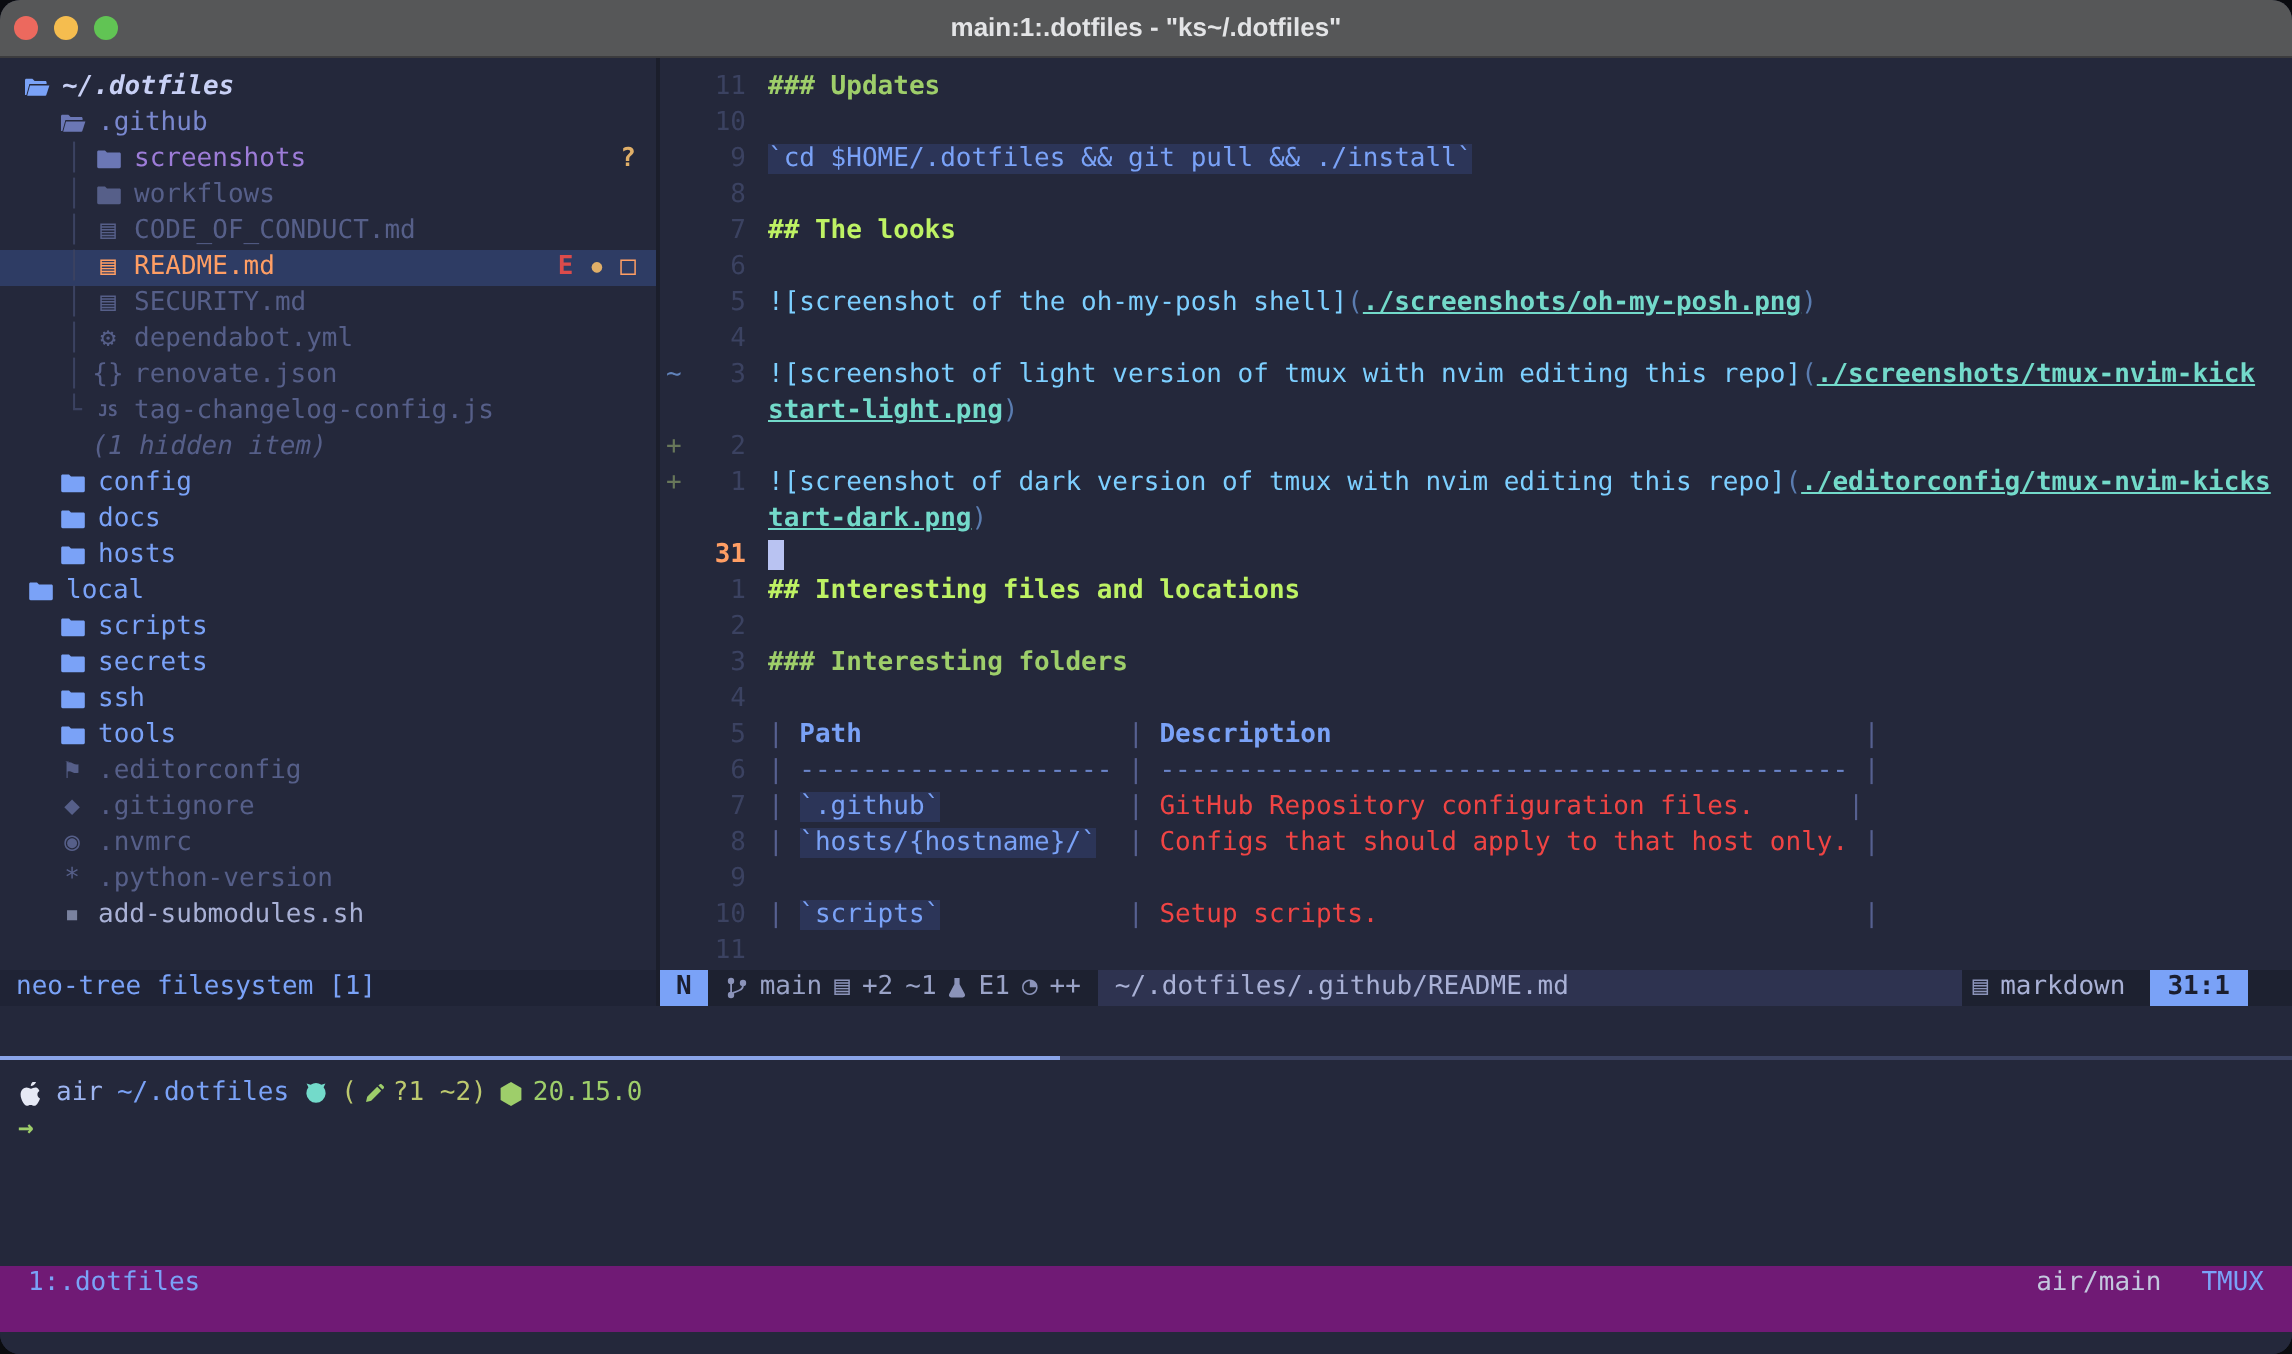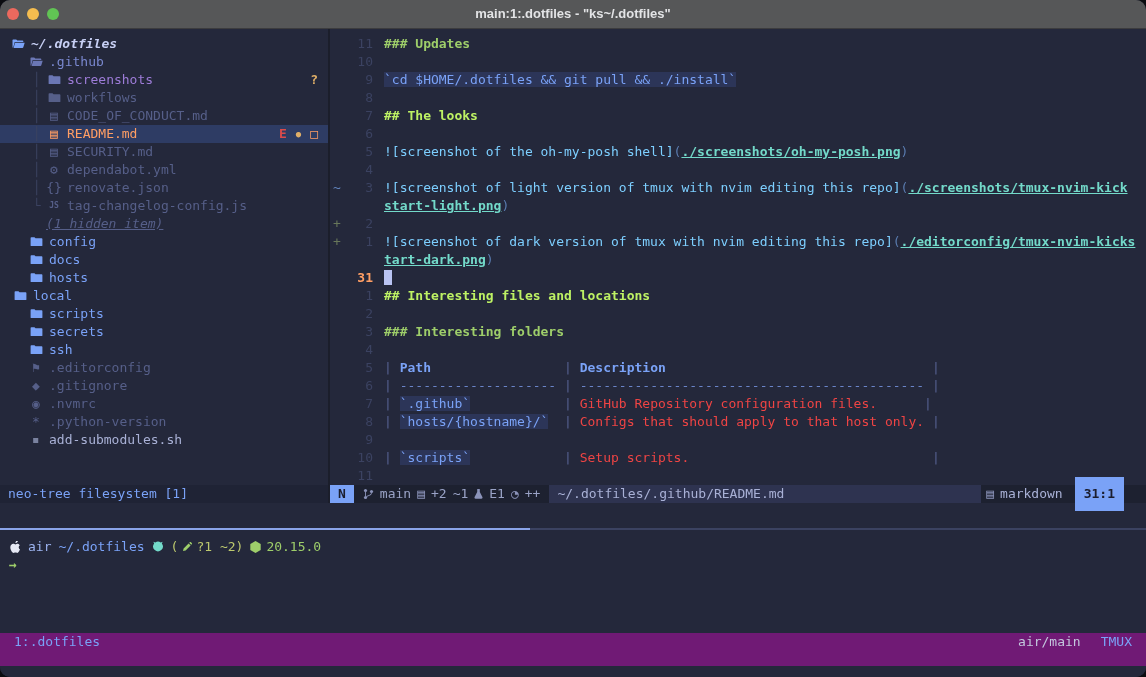--- a/index.html
+++ b/index.html
@@ -30,21 +30,21 @@
   .b-mod{color:#ff9e64;}
   .c-root{color:#c8d0f5;font-weight:700;font-style:italic;}
   .c-root .ticon{color:#7aa2f7;}
   .c-dirdim{color:#7a88cf;}
   .c-violet{color:#9d7cd8;}
   .c-violet .ticon,.c-dirdim .ticon{color:#6b77b5;}
   .c-dim{color:#565f89;}
   .c-dir{color:#7aa2f7;}
   .c-norm{color:#a9b1d6;}
   .c-norm .ticon{color:#7a829f;}
-  .c-hidden{color:#565f89;font-style:italic;text-decoration:underline;}
+  .c-hidden{color:#565f89;font-style:italic;}
   .c-active{color:#ff9e64;}
   .c-active .ticon{color:#ff9e64;}
   .neotree-status{position:absolute;top:456px;left:0;width:328px;height:18px;background:#1f2335;
     color:#7aa2f7;padding-left:8px;box-sizing:border-box;}
   .vsep{position:absolute;top:0;left:328px;width:2px;height:474px;background:#1b1e2b;}
   
   .editor{position:absolute;top:6px;left:330px;right:0;}
   .eline{display:flex;height:18px;}
   .sig{width:13px;padding-left:3px;flex:none;}
   .sg-chg{color:#6183bb;}.sg-add{color:#68775a;}
@@ -66,21 +66,21 @@
   
   .statusline{position:absolute;top:456px;left:330px;right:0;height:18px;background:#1d2130;
     display:flex;align-items:center;color:#9aa3c7;}
   .sl-mode{background:#7aa2f7;color:#1b1e2f;font-weight:700;padding:0 8px;height:18px;display:flex;align-items:center;flex:none;}
   .sl-left{display:flex;align-items:center;gap:6px;margin-left:9px;flex:none;}
   .sl-ic{display:inline-flex;align-items:center;color:#8b93b9;}
   .sl-file{background:#2e3350;color:#a9b1d6;width:432px;margin-left:9px;padding-left:8px;height:18px;
     display:flex;align-items:center;box-sizing:border-box;flex:none;}
   .sl-spacer{flex:1;}
   .sl-ft{display:flex;align-items:center;gap:6px;color:#a9b1d6;flex:none;}
-  .sl-pos{background:#7aa2f7;color:#1b1e2f;font-weight:700;padding:0 9px;height:34px;display:flex;align-items:center;margin-left:12px;flex:none;}
+  .sl-pos{background:#7aa2f7;color:#1b1e2f;font-weight:700;padding:0 9px;height:18px;display:flex;align-items:center;margin-left:12px;flex:none;}
   .sl-rpad{width:22px;flex:none;}
   
   .pdiv-a{position:absolute;top:499px;left:0;width:530px;height:2px;background:#8aa4e8;}
   .pdiv-b{position:absolute;top:499px;left:530px;right:0;height:2px;background:#3b4261;}
   
   .prompt{position:absolute;top:509px;left:9px;display:flex;align-items:center;gap:7px;white-space:pre;}
   .p-apple{display:inline-flex;color:#e6e9f5;}
   .p-user{color:#9db4f0;}
   .p-path{color:#7aa2f7;}
   .p-git{color:#bdc96e;display:inline-flex;align-items:center;gap:4px;}
@@ -146,20 +146,23 @@
             </svg></span><span class="tlabel">local</span><span class="tspace"></span></div>
         <div class="trow c-dir" style="padding-left: 28px;"><span class="ticon"><svg width="13" height="12" viewBox="0 0 13 12" fill="currentColor">
               <path d="M.6 2c0-.4.3-.7.7-.7h3.2l1 1h6.2c.4 0 .7.3.7.7v6.4c0 .4-.3.7-.7.7H1.3c-.4 0-.7-.3-.7-.7V2z"></path>
             </svg></span><span class="tlabel">scripts</span><span class="tspace"></span></div>
         <div class="trow c-dir" style="padding-left: 28px;"><span class="ticon"><svg width="13" height="12" viewBox="0 0 13 12" fill="currentColor">
               <path d="M.6 2c0-.4.3-.7.7-.7h3.2l1 1h6.2c.4 0 .7.3.7.7v6.4c0 .4-.3.7-.7.7H1.3c-.4 0-.7-.3-.7-.7V2z"></path>
             </svg></span><span class="tlabel">secrets</span><span class="tspace"></span></div>
         <div class="trow c-dir" style="padding-left: 28px;"><span class="ticon"><svg width="13" height="12" viewBox="0 0 13 12" fill="currentColor">
               <path d="M.6 2c0-.4.3-.7.7-.7h3.2l1 1h6.2c.4 0 .7.3.7.7v6.4c0 .4-.3.7-.7.7H1.3c-.4 0-.7-.3-.7-.7V2z"></path>
             </svg></span><span class="tlabel">ssh</span><span class="tspace"></span></div>
+        <div class="trow c-dir" style="padding-left: 28px;"><span class="ticon"><svg width="13" height="12" viewBox="0 0 13 12" fill="currentColor">
+              <path d="M.6 2c0-.4.3-.7.7-.7h3.2l1 1h6.2c.4 0 .7.3.7.7v6.4c0 .4-.3.7-.7.7H1.3c-.4 0-.7-.3-.7-.7V2z"></path>
+            </svg></span><span class="tlabel">tools</span><span class="tspace"></span></div>
         <div class="trow c-dim" style="padding-left: 28px;"><span class="ticon">⚑</span><span class="tlabel">.editorconfig</span><span class="tspace"></span></div>
         <div class="trow c-dim" style="padding-left: 28px;"><span class="ticon">◆</span><span class="tlabel">.gitignore</span><span class="tspace"></span></div>
         <div class="trow c-dim" style="padding-left: 28px;"><span class="ticon">◉</span><span class="tlabel">.nvmrc</span><span class="tspace"></span></div>
         <div class="trow c-dim" style="padding-left: 28px;"><span class="ticon">*</span><span class="tlabel">.python-version</span><span class="tspace"></span></div>
         <div class="trow c-norm" style="padding-left: 28px;"><span class="ticon">▪</span><span class="tlabel">add-submodules.sh</span><span class="tspace"></span></div>
       </div>
     <div class="vsep"></div>
     <div class="neotree-status">neo-tree filesystem [1]</div>
 
     <div class="editor">

